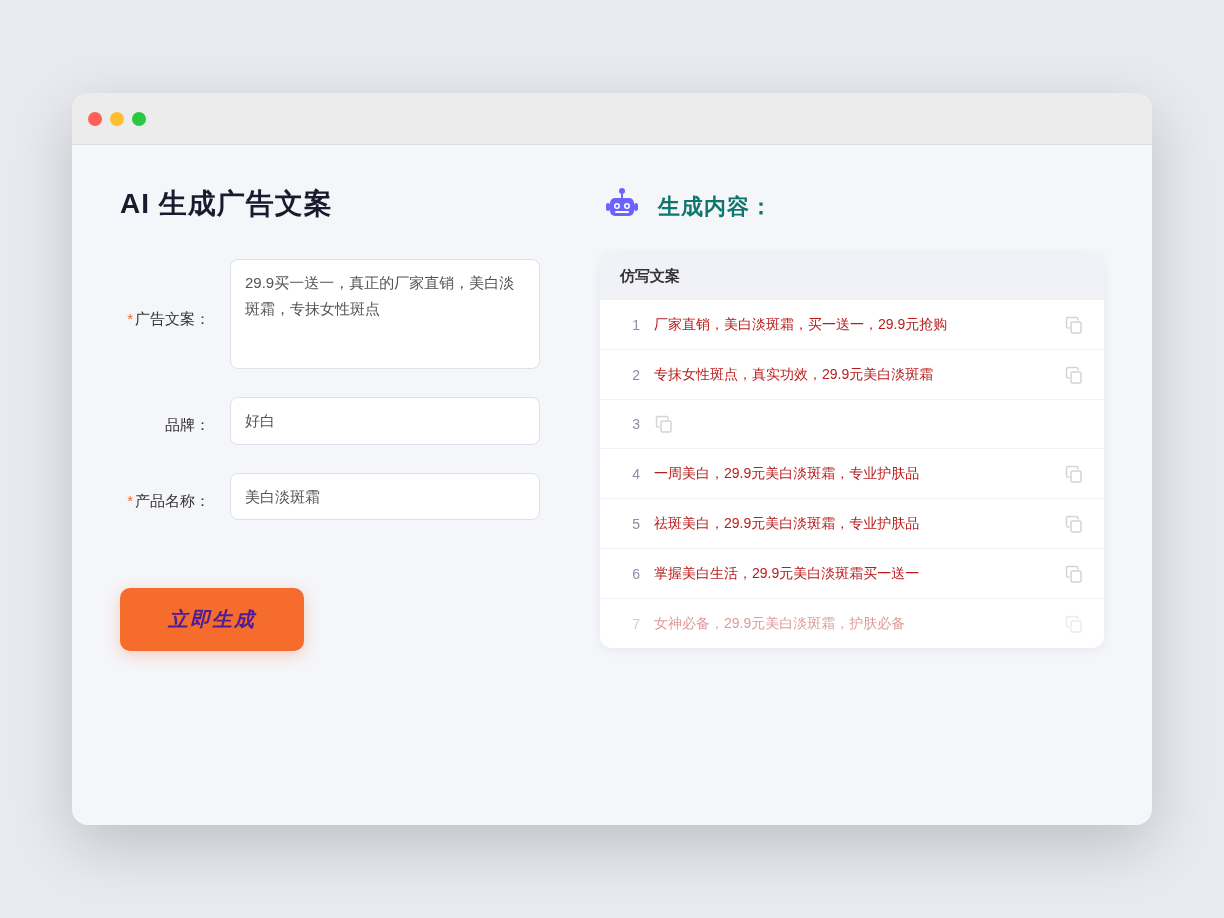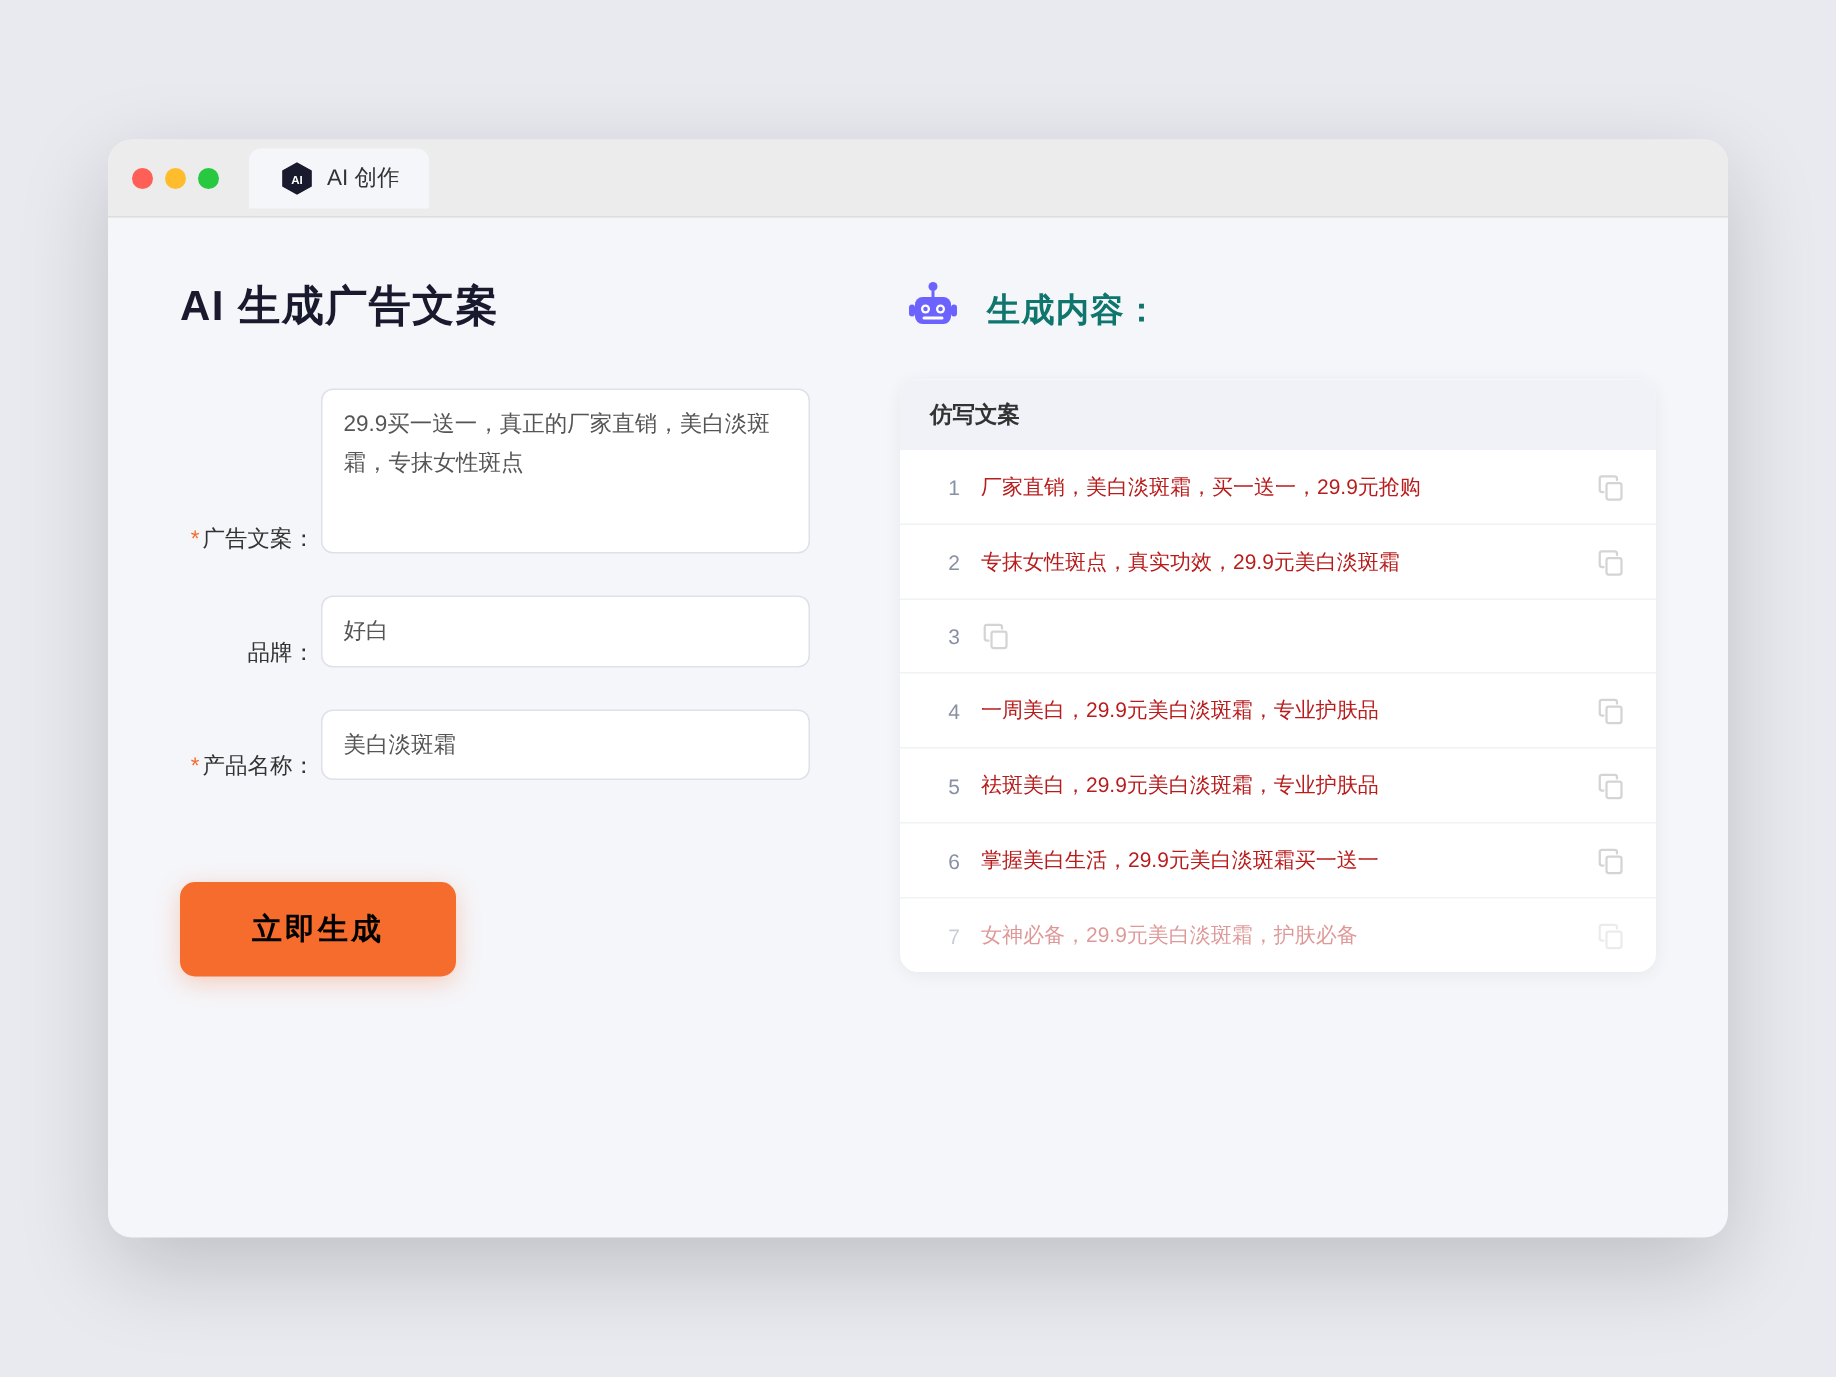--- a/index.html
+++ b/index.html
@@ -76,22 +76,22 @@
       font-size: 28px;
       font-weight: 700;
       color: #1a1a2e;
       margin-bottom: 36px;
       letter-spacing: 1px;
     }
 
     .form-group {
       margin-bottom: 28px;
       display: flex;
-      align-items: flex-end;
-      gap: 4px;
+      align-items: center;
+      gap: 20px;
     }
 
     .form-label {
       font-size: 15px;
       color: #333;
       white-space: nowrap;
       padding-top: 10px;
       min-width: 90px;
       text-align: right;
     }
@@ -115,31 +115,32 @@
       line-height: 1.7;
     }
 
     textarea.form-input {
       min-height: 110px;
     }
 
     .generate-btn {
       margin-top: 40px;
       background: #f56c2d;
-      color: #000000;
+      color: #4c1d95;
       border: none;
       border-radius: 10px;
       padding: 18px 48px;
       font-size: 20px;
       font-weight: 600;
       cursor: pointer;
       letter-spacing: 2px;
       font-family: inherit;
       box-shadow: 0 4px 16px rgba(245,108,45,0.3);
       transition: background 0.2s;
+      font-style: italic;
     }
 
     
     .right-panel {
       flex: 1;
     }
 
     .right-header {
       display: flex;
       align-items: center;
@@ -217,27 +218,20 @@
 <body>
 
 <div class="browser-window">
 
   <div class="browser-titlebar">
     <div class="traffic-lights">
       <div class="traffic-light red"></div>
       <div class="traffic-light yellow"></div>
       <div class="traffic-light green"></div>
     </div>
-    <div class="browser-tab">
-      <svg class="tab-icon" viewBox="0 0 28 28" fill="none" xmlns="http://www.w3.org/2000/svg">
-        <polygon points="14,2 25,8 25,20 14,26 3,20 3,8" fill="#1a1a2e" stroke="#1a1a2e" stroke-width="1"></polygon>
-        <text x="14" y="18" text-anchor="middle" fill="white" font-size="9" font-weight="bold" font-family="sans-serif">AI</text>
-      </svg>
-      <span>AI 创作</span>
-    </div>
   </div>
 
   <div class="browser-content">
 
     <div class="left-panel">
       <h1 class="page-title">AI 生成广告文案</h1>
 
       
       <div class="form-group">
         <label class="form-label">

